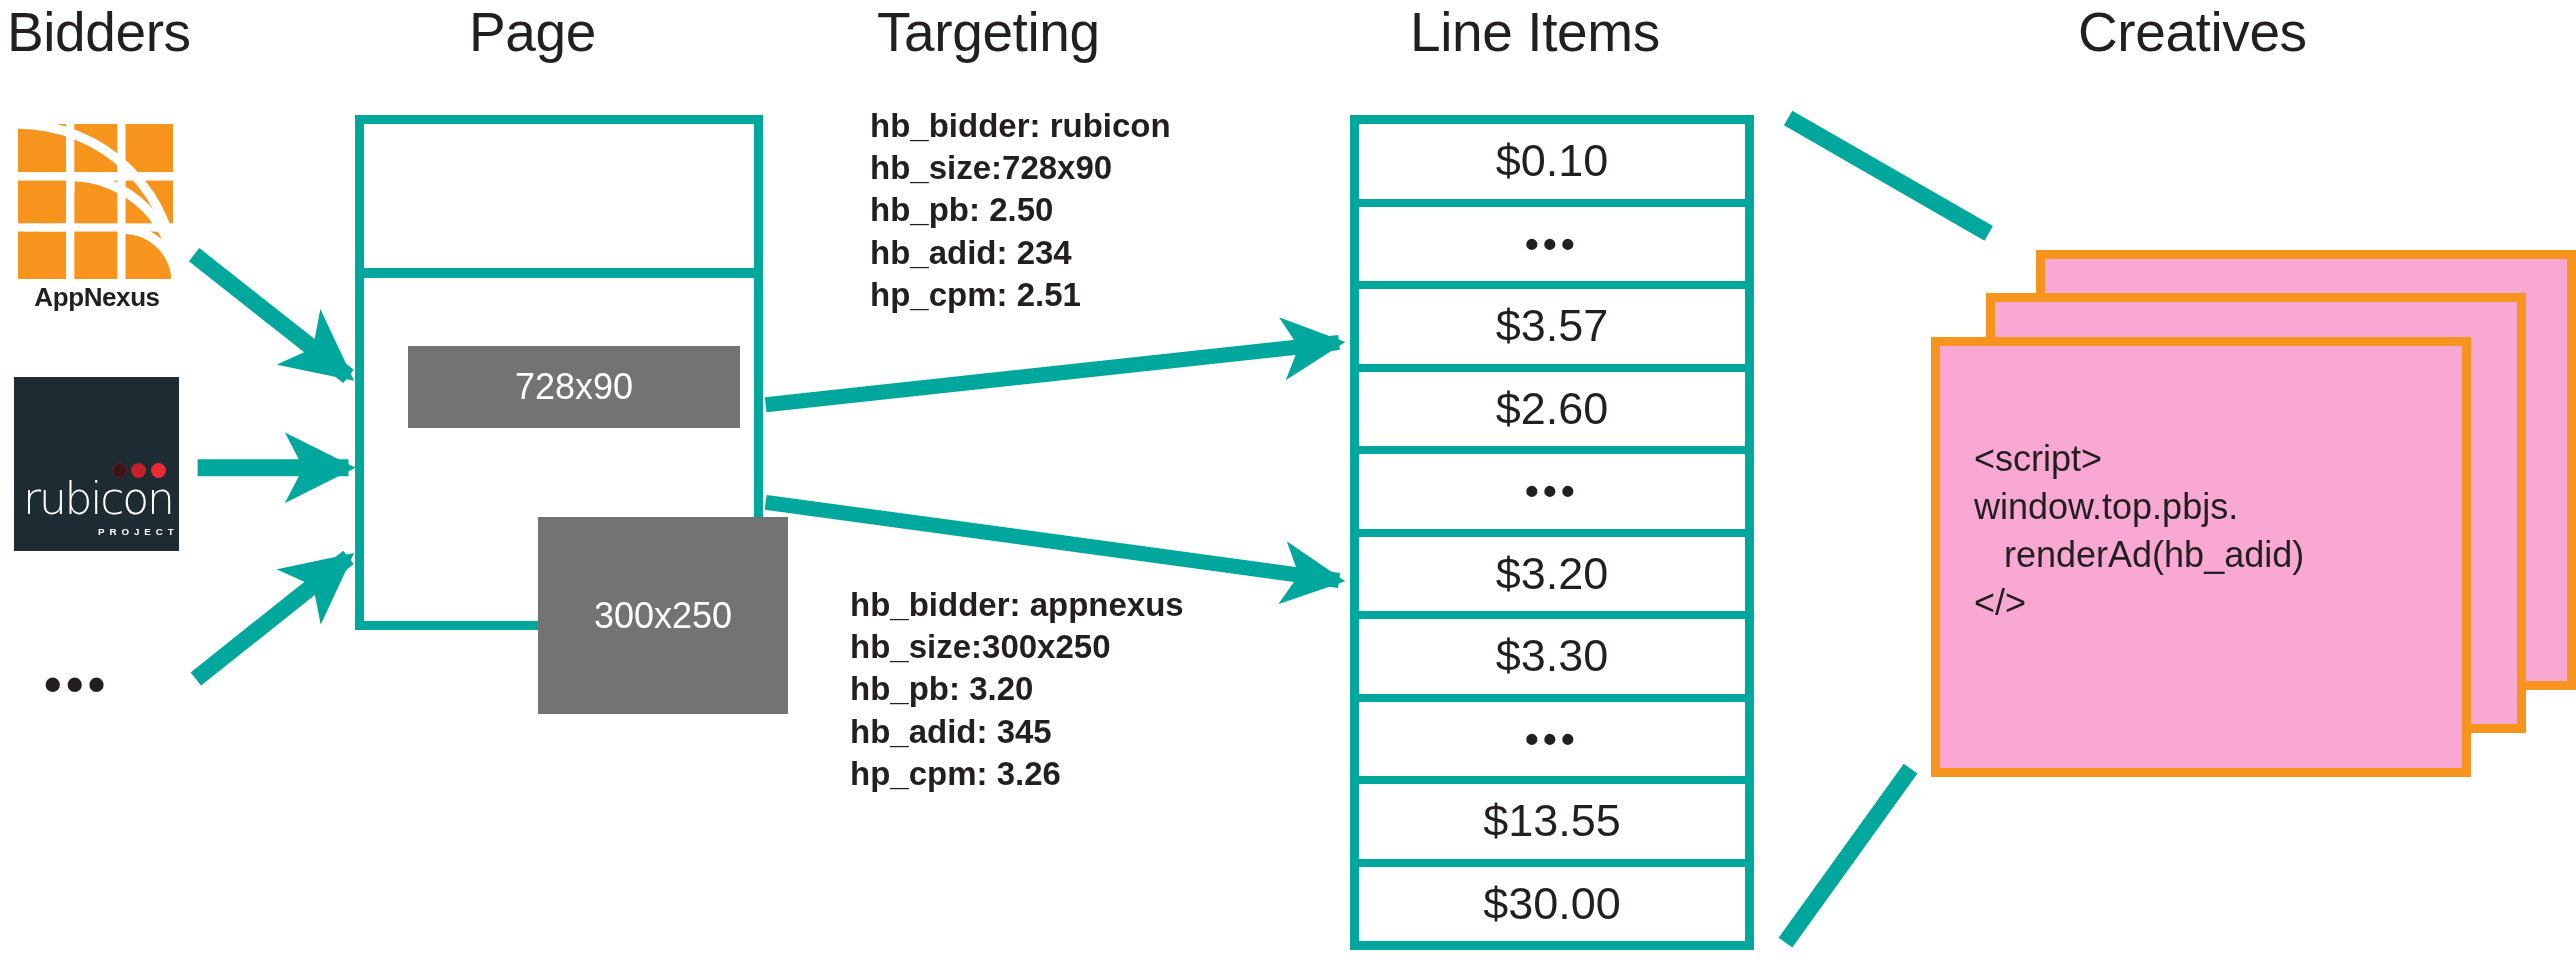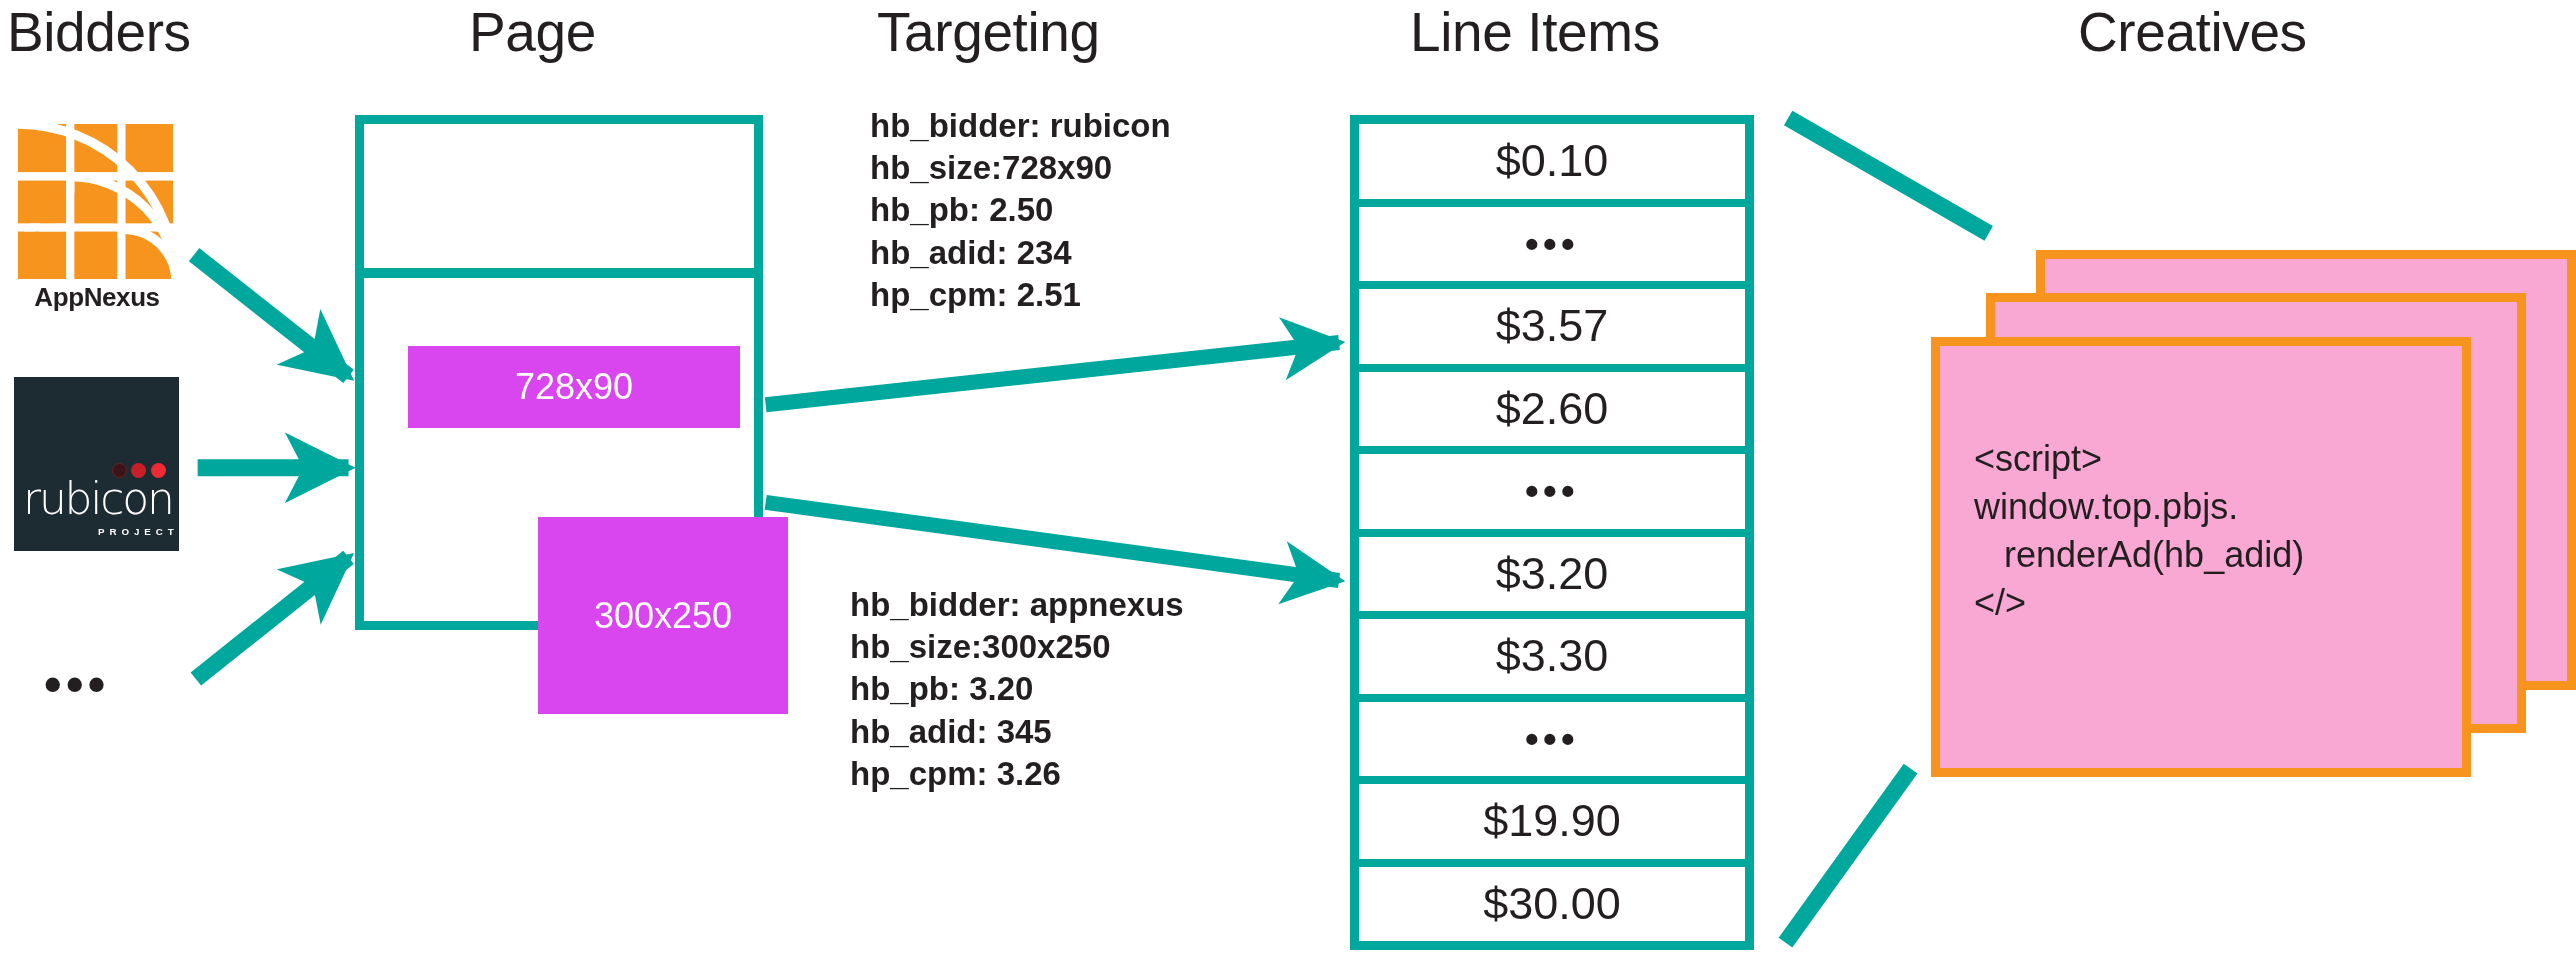--- a/index.html
+++ b/index.html
@@ -105,21 +105,21 @@
     border: 9.8px solid #00a79d;
     box-sizing: border-box;
   }
   #page-divider {
     left: 355px; top: 268px;
     width: 408px; height: 9.8px;
     background: #00a79d;
   }
   .ad-slot {
     position: absolute;
-    background: #d946ef;
+    background: #737373;
     color: #ffffff;
     display: flex;
     align-items: center;
     justify-content: center;
     font-size: 36px;
     font-weight: 400;
     letter-spacing: 0px;
     text-align: center;
   }
   #ad-728x90  { left: 408px; top: 346px; width: 332px; height: 82px; }
@@ -282,21 +282,21 @@
 
   <div class="abs" id="lineitems-stack">
     <div class="line-item">$0.10</div>
     <div class="line-item dots">•••</div>
     <div class="line-item">$3.57</div>
     <div class="line-item">$2.60</div>
     <div class="line-item dots">•••</div>
     <div class="line-item">$3.20</div>
     <div class="line-item">$3.30</div>
     <div class="line-item dots">•••</div>
-    <div class="line-item">$19.90</div>
+    <div class="line-item">$13.55</div>
     <div class="line-item">$30.00</div>
   </div>
 
   <div class="creative-card" id="creative-back"></div>
   <div class="creative-card" id="creative-mid"></div>
   <div class="creative-card" id="creative-front">
     <div id="creative-code">&lt;script&gt;
 window.top.pbjs.
    renderAd(hb_adid)
 &lt;/&gt;</div>

